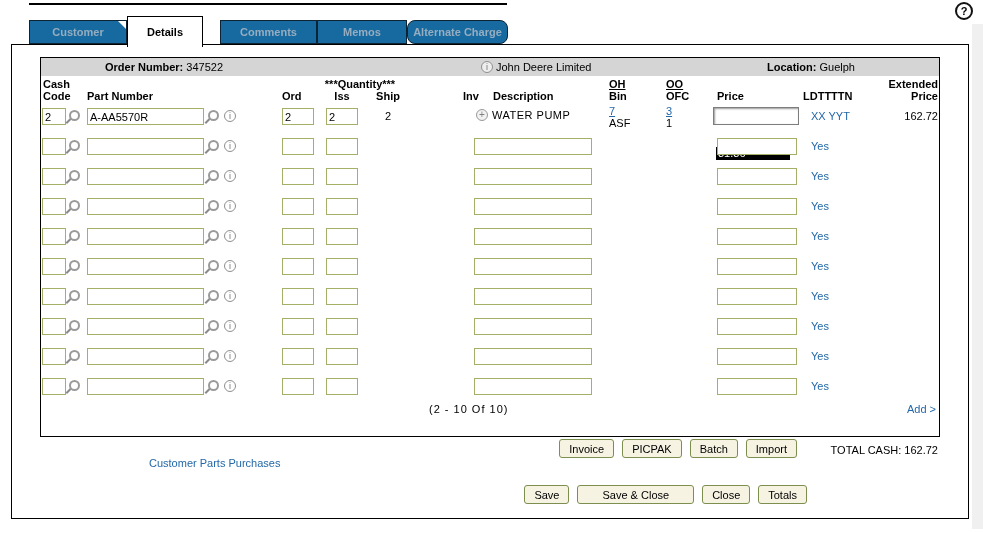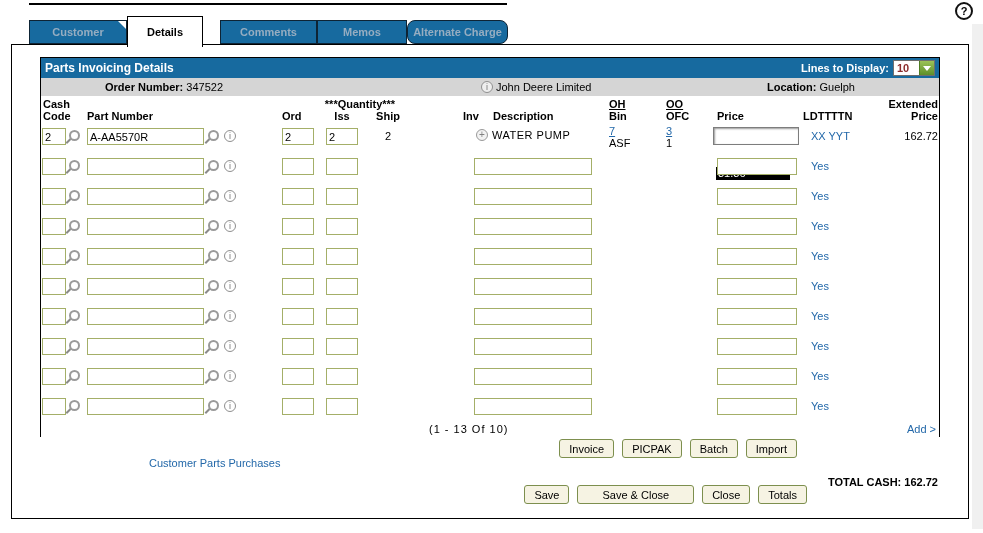--- a/index.html
+++ b/index.html
@@ -105,21 +105,21 @@
                     color:#fff; line-height:13px; padding-left:2px;margin-top:37px; }
 
   .ldt { position:absolute; left:770px; top:7px; color:#2368a9; cursor:pointer; text-decoration:none; }
   .ext { position:absolute; left:780px; top:7px; width:117px; text-align:right; }
 
   .grid-footer { position:absolute; left:0; right:0; bottom:1px; height:14px; }
   .pagination { position:absolute; left:388px; top:0; letter-spacing:1px; }
   .add-link { position:absolute; right:3px; top:0; color:#2368a9; cursor:pointer; }
 
   
-  .total-line { position:absolute; right:30px; top:399px; font-weight:bold;margin-top:32px; }
+  .total-line { position:absolute; right:30px; top:399px; font-weight:normal; }
   .cpp-link { position:absolute; left:137px; top:412px; color:#2368a9; cursor:pointer; }
   .btn-row { position:absolute; display:flex; gap:8px; }
   .btn-row-1 { top:394px; right:171px; }
   .btn-row-2 { top:440px; right:161px; }
   .btn { height:19px; padding:0 9px; background:#f6f3e3; border:1px solid #7d8f4e; border-radius:3px;
          font-family:inherit; font-size:11px; color:#000; cursor:pointer; line-height:16px; }
   .btn-wide { padding:0 24px; }
 </style>
 </head>
 <body>
@@ -131,30 +131,20 @@
 
   <div class="tab tab-1">Customer</div>
   <div class="tab tab-2 active">Details</div>
   <div class="tab tab-3">Comments</div>
   <div class="tab tab-4">Memos</div>
   <div class="tab tab-5">Alternate Charge</div>
 
   <div class="panel">
     <div class="container">
 
-      <div class="title-bar">
-        <span class="title-text">Parts Invoicing Details</span>
-        <span class="lines">
-          <span>Lines to Display:</span>
-          <span class="select">
-            <span class="val">10</span>
-            <span class="arrow"></span>
-          </span>
-        </span>
-      </div>
 
       <div class="sub-bar">
         <span class="sn-order">
           <b>Order Number:</b>
           <span>347522</span>
         </span>
         <span class="sn-center">
           <span class="cir-ic">i</span>
           <span>John Deere Limited</span>
         </span>
@@ -317,21 +307,21 @@
     <span class="cir-ic">i</span>
     <input class="inp in-ord" style="">
     <input class="inp in-iss" style="">
     <input class="inp in-desc" style="">
     <input class="inp in-price" style="">
     <a class="ldt">Yes</a>
   </div>
           </div>
 
         <div class="grid-footer">
-          <span class="pagination">(1 - 13 Of 10)</span>
+          <span class="pagination">(2 - 10 Of 10)</span>
           <a class="add-link">Add &gt;</a>
         </div>
       </div>
     </div>
 
     <div class="total-line">
       <span>TOTAL CASH:</span>
       <span>162.72</span>
     </div>
     <a class="cpp-link">Customer Parts Purchases</a>

